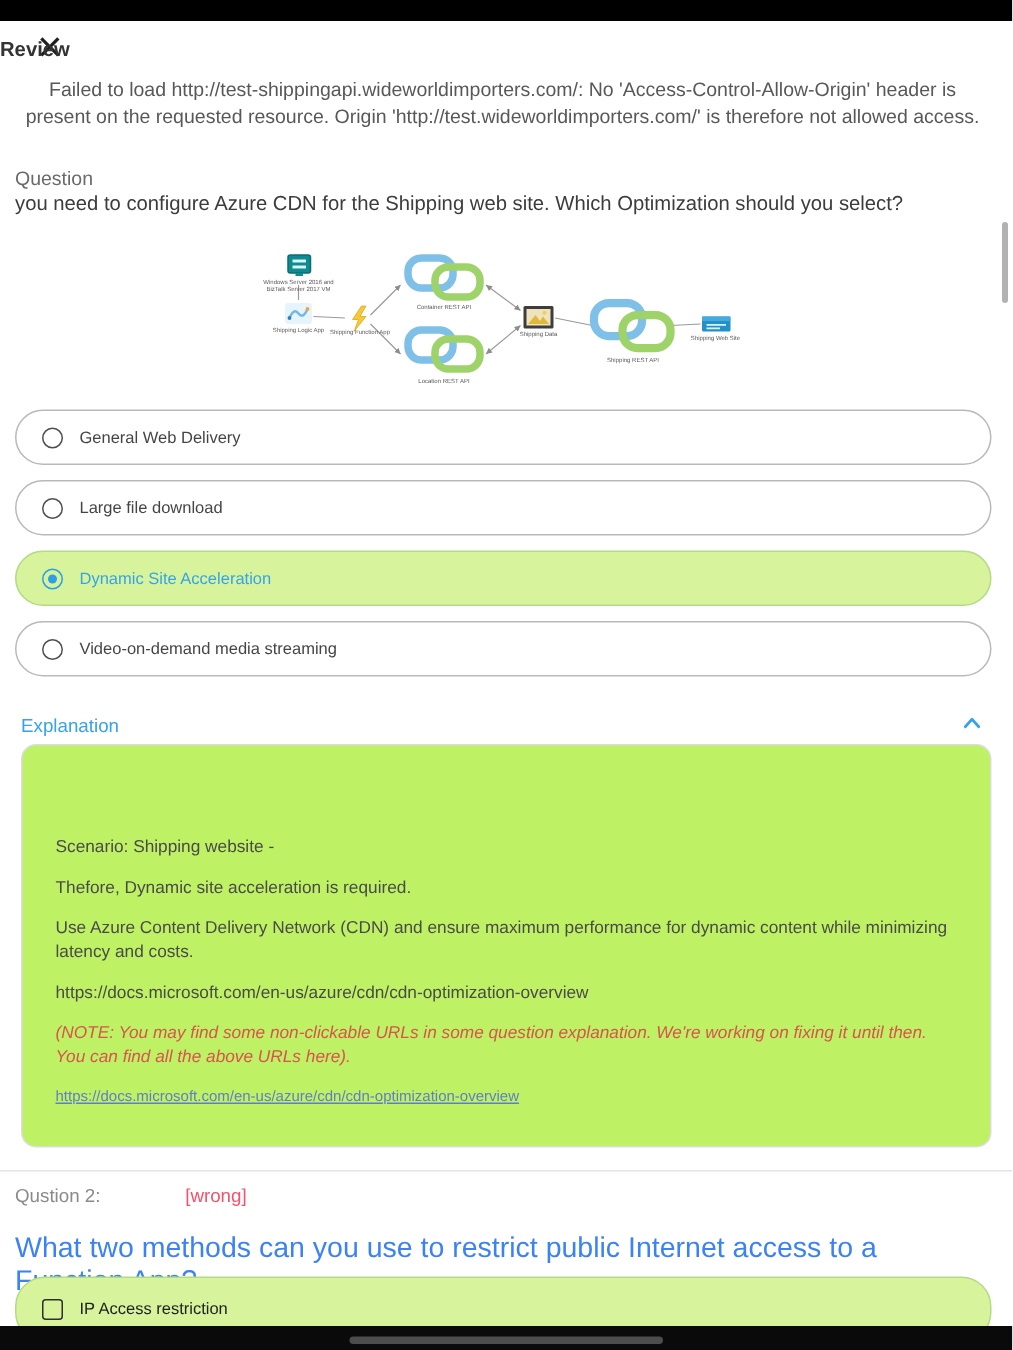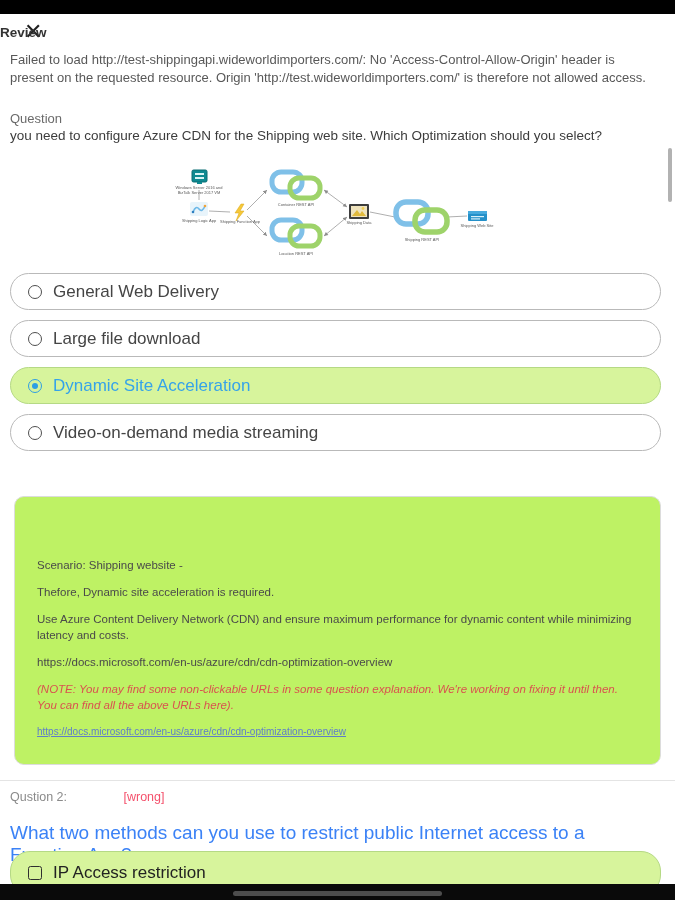--- a/index.html
+++ b/index.html
@@ -2,30 +2,30 @@
 <html><head>
 <meta charset="utf-8">
 <style>
   html,body{margin:0;padding:0;background:#fff;}
   .screen{position:relative;width:675px;height:900px;background:#fff;overflow:hidden;
           font-family:"Liberation Sans",sans-serif;-webkit-font-smoothing:antialiased;}
   .statusbar{position:absolute;top:0;left:0;width:675px;height:14px;background:#000;}
   .header{position:absolute;top:14px;left:0;width:675px;height:36px;background:#fff;z-index:5;}
   .close{position:absolute;left:24px;top:6px;font-size:22px;font-weight:400;color:#1f1f1f;line-height:24px;cursor:pointer;}
   .title{position:absolute;left:0;top:11px;width:100%;text-align:left;font-size:13.5px;font-weight:700;color:#333;}
-  .error-text{position:absolute;top:51px;left:10px;width:650px;font-size:13px;line-height:17.5px;color:#585858;}
+  .error-text{position:absolute;top:51px;left:10px;width:650px;font-size:13px;line-height:17.5px;color:#585858;text-align:center;}
   .q-label{position:absolute;top:111px;left:10px;font-size:13px;color:#6a6a6a;}
   .q-text{position:absolute;top:128px;left:10px;width:650px;font-size:13.5px;color:#3c3c3c;}
   .diagram{position:absolute;left:133px;top:160px;width:420px;height:108px;}
   .opt{position:absolute;left:10px;width:651px;height:37px;box-sizing:border-box;
        border:1.5px solid #b9b9b9;border-radius:19px;background:#fff;display:flex;align-items:center;cursor:pointer;}
   .opt .radio{width:12px;height:12px;border:1.7px solid #4f4f4f;border-radius:50%;margin-left:17px;
               display:flex;align-items:center;justify-content:center;flex:0 0 auto;}
   .opt .dot{width:6px;height:6px;border-radius:50%;background:transparent;}
-  .opt .olabel{margin-left:11px;font-size:17px;color:#454545;}
+  .opt .olabel{margin-left:11px;font-size:11px;color:#454545;}
   .opt.selected{background:#d7f49c;border-color:#b5d985;}
   .opt.selected .radio{border-color:#2e9fe4;}
   .opt.selected .dot{background:#2e9fe4;}
   .opt.selected .olabel{color:#35a3e9;}
   .opt.check{background:#d7f49c;border-color:#b5d985;height:44px;border-radius:20px;}
   .opt .checkbox{width:12px;height:12px;border:1.7px solid #2f2f2f;border-radius:2.5px;margin-left:17px;flex:0 0 auto;background:transparent;}
   .opt.check .olabel{color:#222;}
   .exp-head{position:absolute;top:475px;left:14px;width:647px;height:16px;cursor:pointer;}
   .exp-label{font-size:12.5px;color:#35a3e9;}
   .exp-chev{position:absolute;right:7px;top:3px;}
@@ -157,20 +157,26 @@
       </span>
     <span class="olabel">Dynamic Site Acceleration</span>
   </div>
   <div class="opt" style="top:414px;">
     <span class="radio">
         <span class="dot"></span>
       </span>
     <span class="olabel">Video-on-demand media streaming</span>
   </div>
 
+  <div class="exp-head">
+    <span class="exp-label">Explanation</span>
+    <svg class="exp-chev" width="12" height="8" viewBox="0 0 12 8">
+      <polyline points="1.5,6.5 6,1.5 10.5,6.5" fill="none" stroke="#35a3e9" stroke-width="1.8" stroke-linecap="round" stroke-linejoin="round"></polyline>
+    </svg>
+  </div>
 
   <div class="exp-box">
     <p>Scenario: Shipping website -</p>
     <p>Thefore, Dynamic site acceleration is required.</p>
     <p>Use Azure Content Delivery Network (CDN) and ensure maximum performance for dynamic content while minimizing latency and costs.</p>
     <p>https://docs.microsoft.com/en-us/azure/cdn/cdn-optimization-overview</p>
     <p class="exp-note">(NOTE: You may find some non-clickable URLs in some question explanation. We're working on fixing it until then. You can find all the above URLs here).</p>
     <p class="exp-link">https://docs.microsoft.com/en-us/azure/cdn/cdn-optimization-overview</p>
   </div>
 

